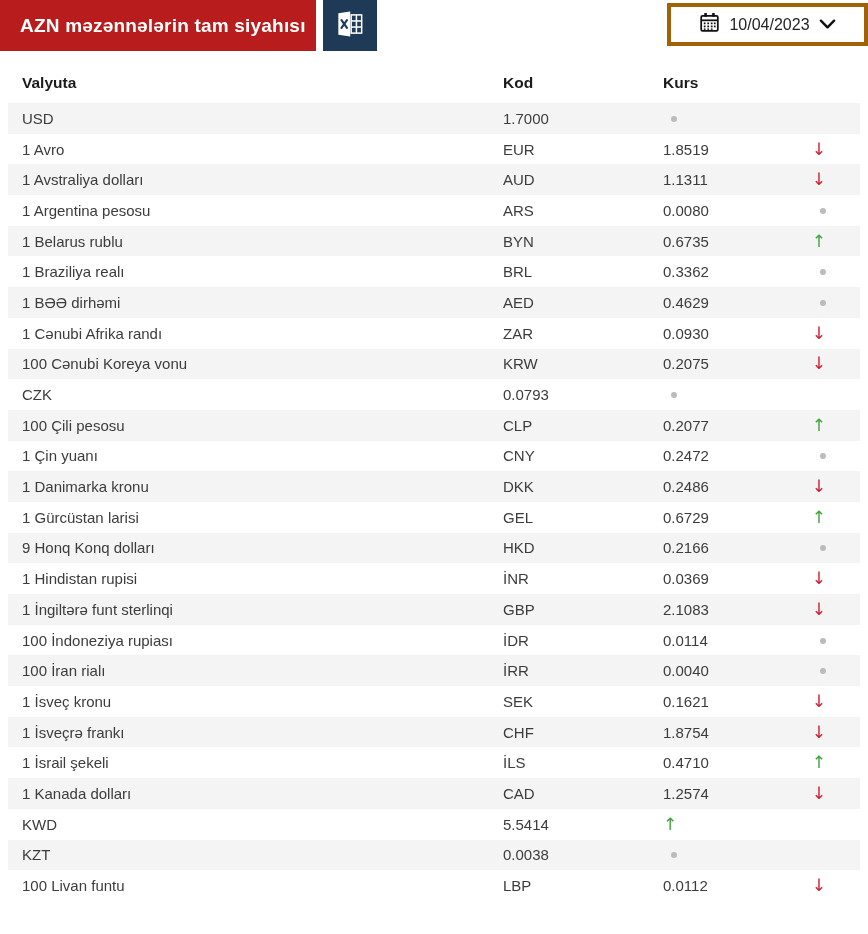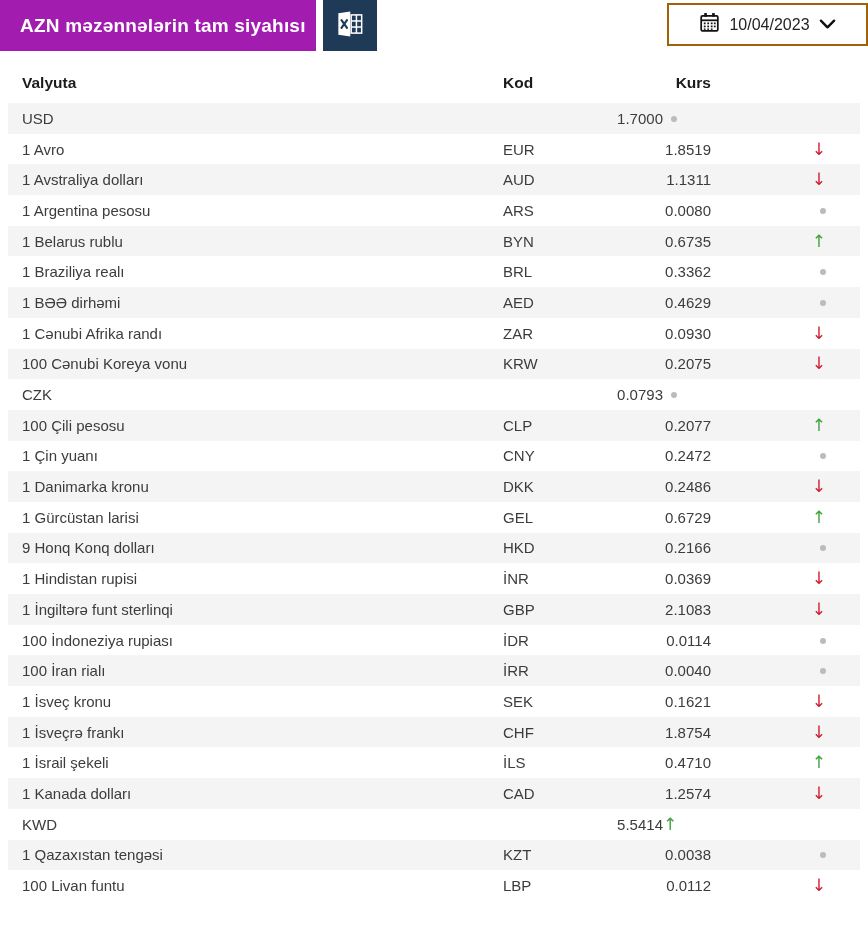--- a/index.html
+++ b/index.html
@@ -2,31 +2,31 @@
 <html><head>
 <meta charset="utf-8">
 <style>
   * { margin: 0; padding: 0; box-sizing: border-box; }
   html, body { width: 868px; height: 934px; overflow: hidden; background: #ffffff;
     font-family: "Liberation Sans", "DejaVu Sans", sans-serif; }
 
   .topbar { position: relative; height: 51px; width: 100%; }
   .title-block {
     position: absolute; left: 0; top: 0; width: 316px; height: 51px;
-    background: #a21caf; color: #ffffff; display: flex; align-items: center;
+    background: #b91c1c; color: #ffffff; display: flex; align-items: center;
     padding-left: 20px; font-size: 19px; font-weight: 600; letter-spacing: .2px;
   }
   .excel-block {
     position: absolute; left: 323px; top: 0; width: 54px; height: 51px;
     background: #1e3a56; display: flex; align-items: center; justify-content: center;
     cursor: pointer;
   }
   .date-picker {
     position: absolute; right: 0; top: 3px; width: 201px; height: 43px;
-    background: #ffffff; border: 2px solid #a16207;
+    background: #ffffff; border: 4px solid #a16207;
     display: flex; align-items: center; justify-content: center; gap: 9px;
     cursor: pointer; font-size: 16px; color: #222222;
   }
   .date-picker .date-text { font-weight: 400; color: #242424; }
 
   .rates-table { margin: 0 8px 12px 8px; }
   .trow {
     display: grid;
     grid-template-columns: 481px 160px 48px 1fr;
     align-items: center;
@@ -34,21 +34,21 @@
     height: 30.7px;
     font-size: 15px;
     color: #3c3c3c;
   }
   .thead-row { height: 52px; padding-top: 12px; color: #1b1b1b; font-weight: 700;
     font-size: 15.5px; background: #ffffff; }
   .thead-row .rate { font-weight: 700; }
   .tbody .trow:nth-child(odd) { background: #f4f4f5; }
   .tbody .trow:nth-child(even) { background: #ffffff; }
 
-  .cell.rate { text-align: right; }
+  .cell.rate { text-align: left; }
   .cell.change { text-align: right; padding-right: 34px;
     font-family: "DejaVu Sans", sans-serif; font-size: 17px; line-height: 1; }
   .cell.change.down { color: #d11f2f; }
   .cell.change.up { color: #43a53f; }
   .cell.change.none::after {
     content: ""; display: inline-block; width: 6px; height: 6px;
     border-radius: 50%; background: #bbbbbb; vertical-align: middle;
   }
 </style>
 </head>
@@ -273,21 +273,20 @@
     <span class="cell change down">↓</span>
   </div>
 
   <div class="trow">
     <span class="cell code">KWD</span>
     <span class="cell rate">5.5414</span>
     <span class="cell change up">↑</span>
   </div>
 
   <div class="trow">
-    <span class="cell name">1 Qazaxıstan tengəsi</span>
     <span class="cell code">KZT</span>
     <span class="cell rate">0.0038</span>
     <span class="cell change none"></span>
   </div>
 
 
   <div class="trow">
     <span class="cell name">100 Livan funtu</span>
     <span class="cell code">LBP</span>
     <span class="cell rate">0.0112</span>

